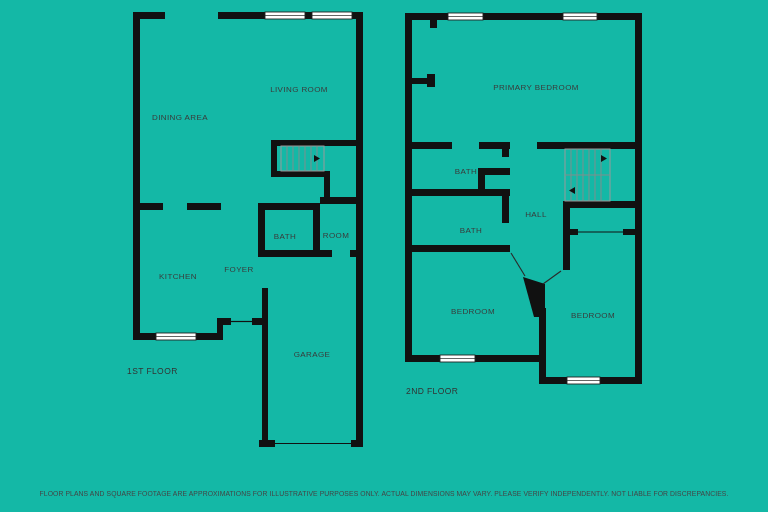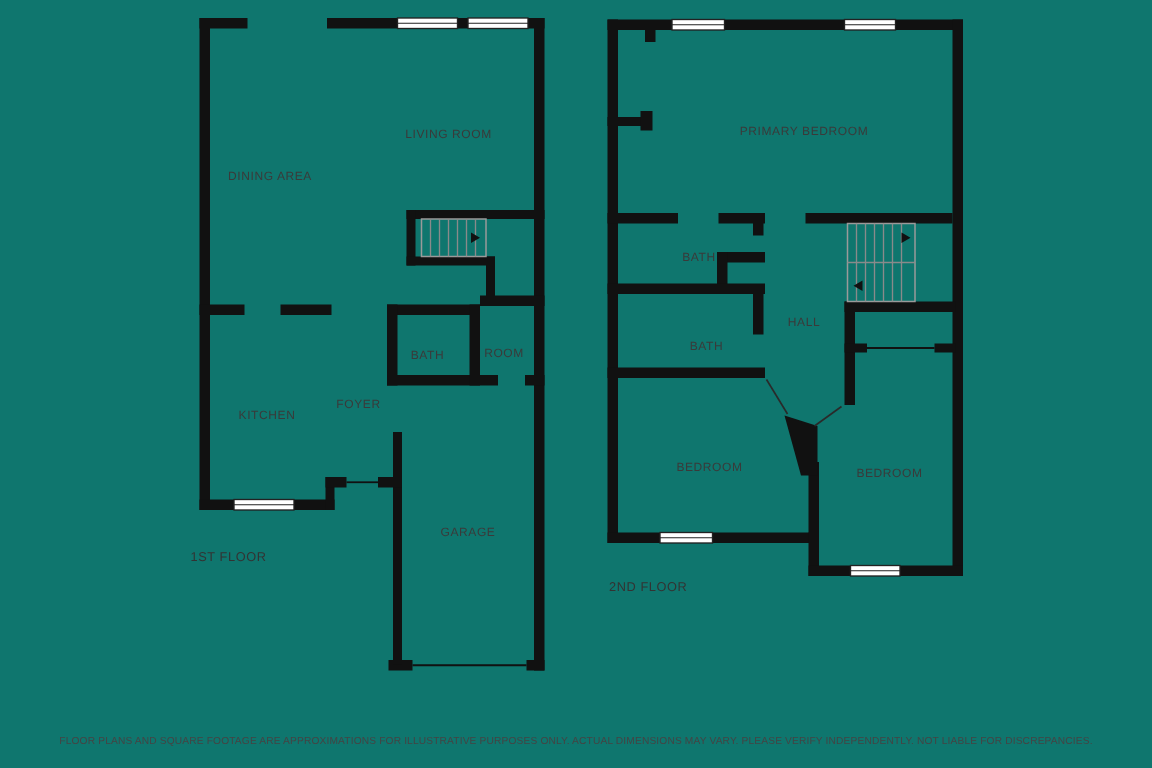--- a/index.html
+++ b/index.html
@@ -1,17 +1,17 @@
 <!DOCTYPE html>
 <html><head>
 <meta charset="utf-8">
 <style>
   html,body{margin:0;padding:0;background:#ffffff;}
   #screen{
-    position:relative;width:768px;height:512px;background:#0f766e;overflow:hidden;
+    position:relative;width:768px;height:512px;background:#14b8a6;overflow:hidden;
     font-family:"Liberation Sans", sans-serif;
   }
   svg{display:block}
   .wall{fill:#111111;stroke:none;}
   .window{fill:#ffffff;stroke:#222222;stroke-width:0.9;}
   .winline{stroke:#222222;stroke-width:0.7;}
   .thinline{stroke:#111111;stroke-width:1.2;fill:none;}
   .stair-outline{fill:none;stroke:#9a9a9a;stroke-width:1;}
   .tread{stroke:#8a8a8a;stroke-width:0.9;}
   .arrow{fill:#111111;}

